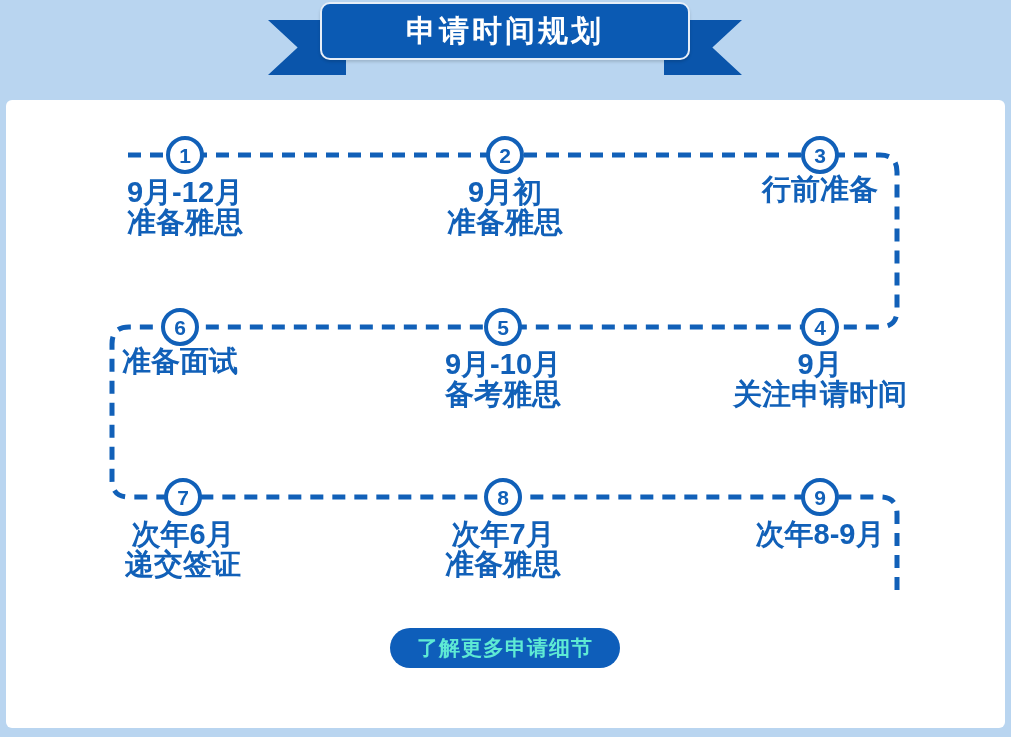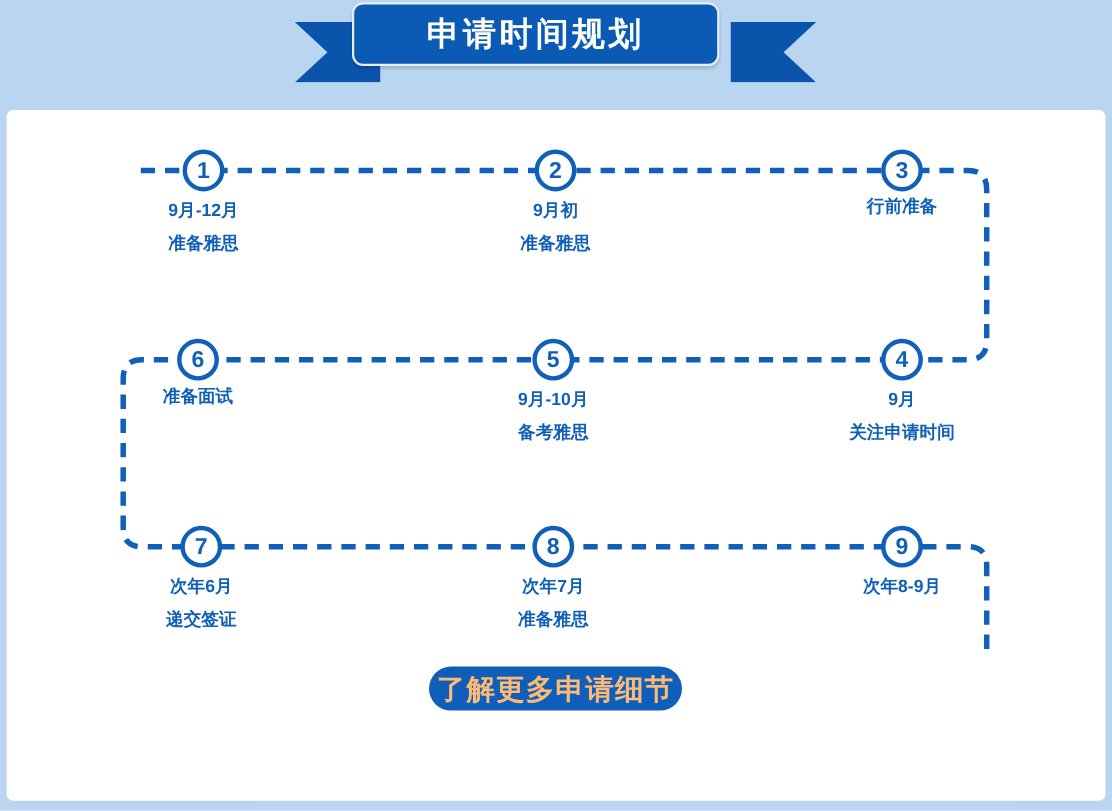--- a/index.html
+++ b/index.html
@@ -23,21 +23,21 @@
   }
   .ribbon-tail.left{
     left:0;
     clip-path:polygon(0 0,100% 0,100% 100%,0 100%,38% 50%);
   }
   .ribbon-tail.right{
     right:0;
     clip-path:polygon(0 0,100% 0,62% 50%,100% 100%,0 100%);
   }
   .banner-main{
-    position:absolute;left:52px;top:2px;width:334px;height:58px;
+    position:absolute;left:52px;top:2px;width:370px;height:58px;
     background:#0b5ab3;
     border:2px solid #e6eef8;
     border-radius:10px;
     box-sizing:border-box;
     display:flex;align-items:center;justify-content:center;
     box-shadow:0 2px 3px rgba(0,0,0,0.15);
   }
   .banner-title{
     color:#ffffff;font-size:30px;font-weight:bold;letter-spacing:3px;
   }
@@ -49,29 +49,29 @@
     display:flex;flex-direction:column;align-items:center;
     text-align:center;
   }
   .step-circle{
     width:30px;height:30px;border:4px solid #1160b8;border-radius:50%;
     background:#ffffff;
     display:flex;align-items:center;justify-content:center;
     color:#1160b8;font-size:21px;font-weight:bold;line-height:1;
   }
   .step-date,.step-task{
-    color:#1160b8;font-size:16px;font-weight:bold;line-height:30px;
+    color:#1160b8;font-size:29px;font-weight:bold;line-height:30px;
     white-space:nowrap;
   }
   .step-date{margin-top:3px;}
   
   .more-btn{
-    position:absolute;left:390px;top:606px;width:230px;height:40px;
+    position:absolute;left:390px;top:628px;width:230px;height:40px;
     background:#0e5eba;border:none;border-radius:21px;
-    color:#fdba74;font-size:26px;font-weight:bold;
+    color:#5eead4;font-size:21px;font-weight:bold;
     display:flex;align-items:center;justify-content:center;
     cursor:pointer;z-index:3;
     font-family:inherit;letter-spacing:1px;
   }
 </style>
 </head>
 <body>
 
 <div class="card"></div>
 

